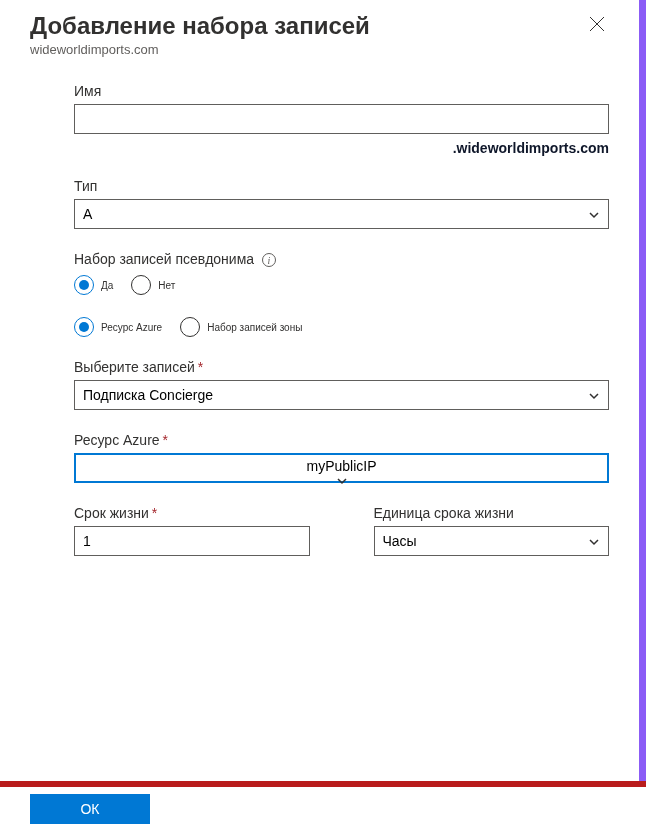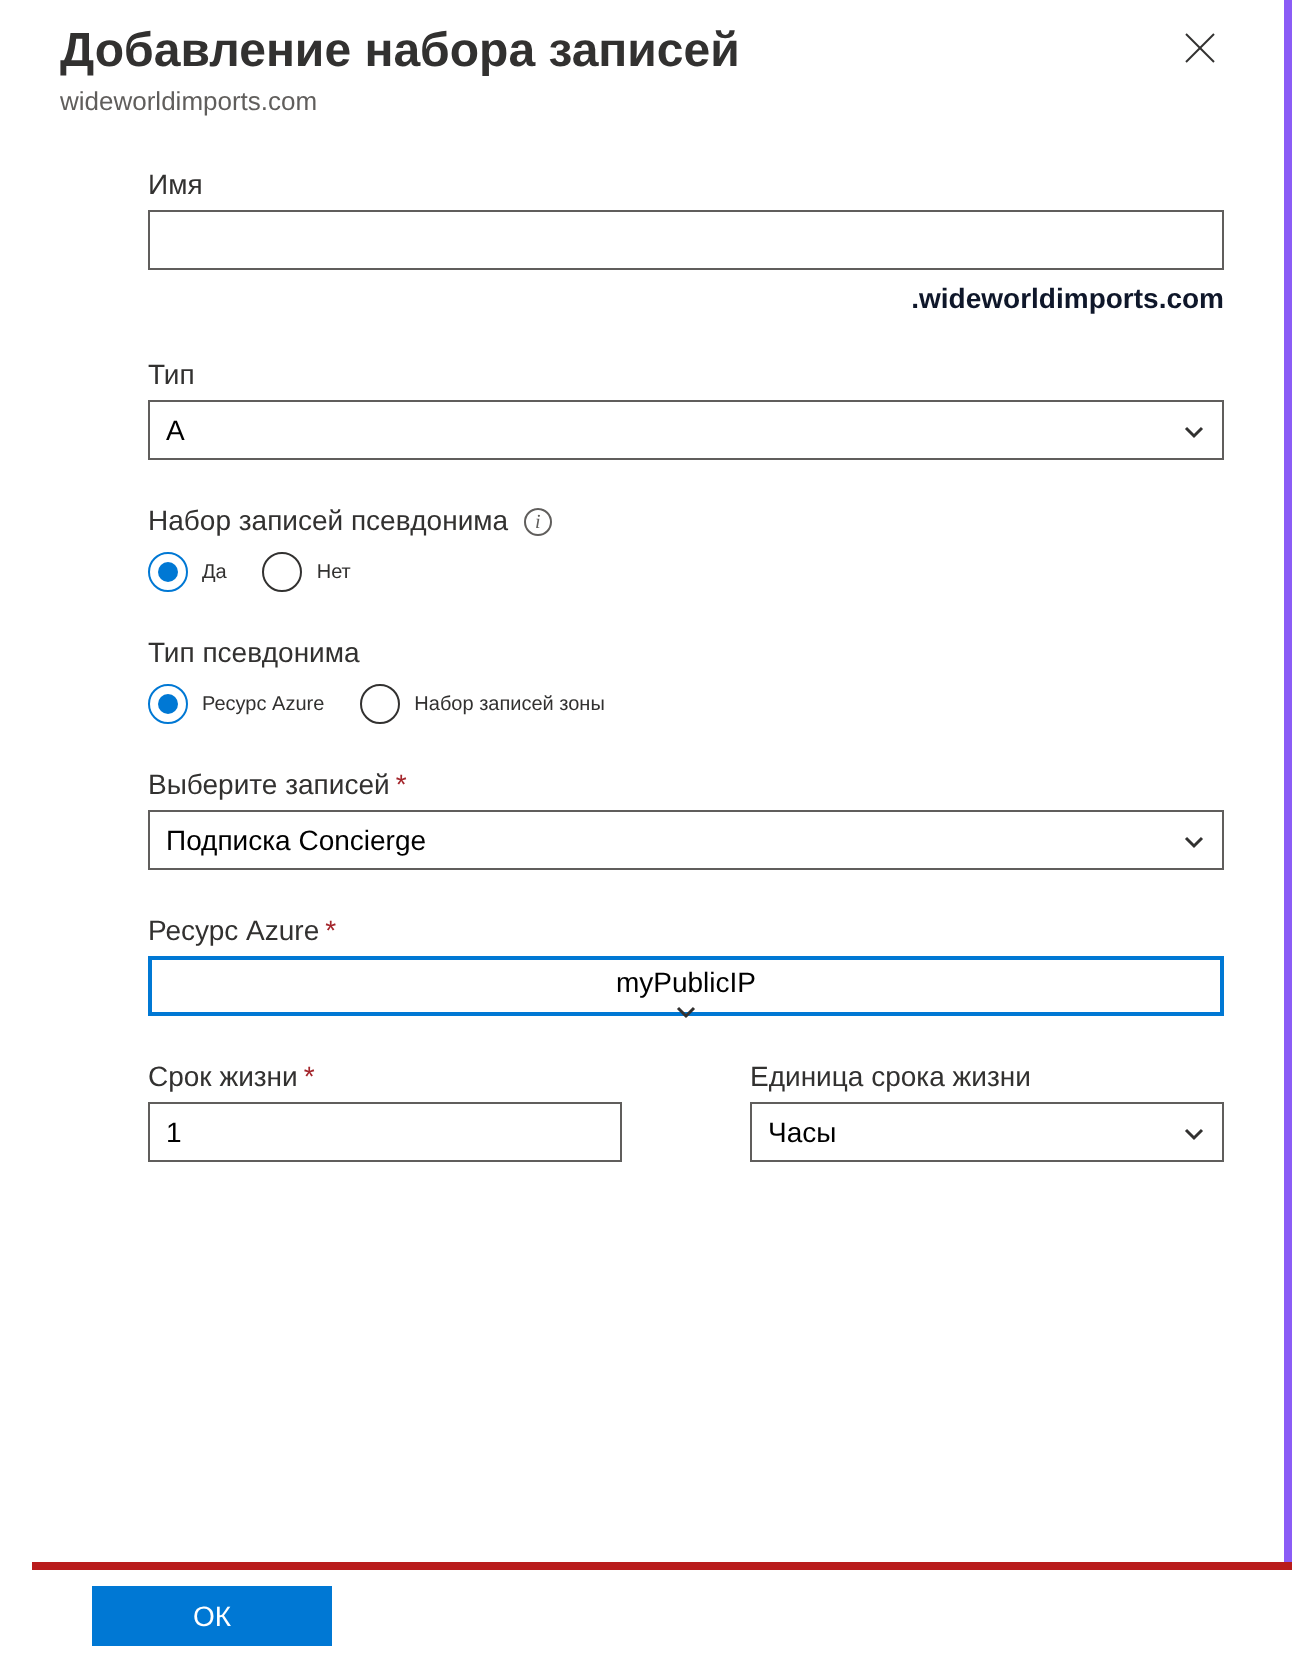--- a/index.html
+++ b/index.html
@@ -12,21 +12,21 @@
       background: #fff;
       width: 646px;
       height: 831px;
       overflow: hidden;
       position: relative;
     }
     .panel {
       padding: 12px 30px 0 30px;
       height: 829px;
       overflow-y: auto;
-      border-right: 4px solid #8b5cf6;
+      border-right: 7px solid #8b5cf6;
     }
     .header {
       display: flex;
       justify-content: space-between;
       align-items: flex-start;
       margin-bottom: 2px;
     }
     .title {
       font-size: 24px;
       font-weight: 600;
@@ -171,24 +171,24 @@
       height: 30px;
       border: 1px solid #605e5c;
       padding: 4px 8px;
       font-size: 14px;
       font-family: inherit;
       background: #fff;
     }
     .footer {
       position: absolute;
       bottom: 0;
-      left: 16px;
+      left: 0;
       right: 0;
       height: 50px;
-      border-top: 4px solid #b91c1c;
+      border-top: 6px solid #b91c1c;
       padding: 10px 30px;
       background: #fff;
       display: flex;
       align-items: center;
     }
     .ok-button {
       background: #0078d4;
       color: #fff;
       border: none;
       height: 30px;
@@ -248,21 +248,20 @@
         <span class="radio-label">Да</span>
       </div>
       <div class="radio-option">
         <span class="radio-circle"></span>
         <span class="radio-label">Нет</span>
       </div>
     </div>
   </div>
 
   <div class="field-group">
-    <label class="field-label">Тип псевдонима</label>
     <div class="radio-group">
       <div class="radio-option">
         <span class="radio-circle checked">
             <span class="radio-dot"></span>
           </span>
         <span class="radio-label">Ресурс Azure</span>
       </div>
       <div class="radio-option">
         <span class="radio-circle"></span>
         <span class="radio-label">Набор записей зоны</span>

